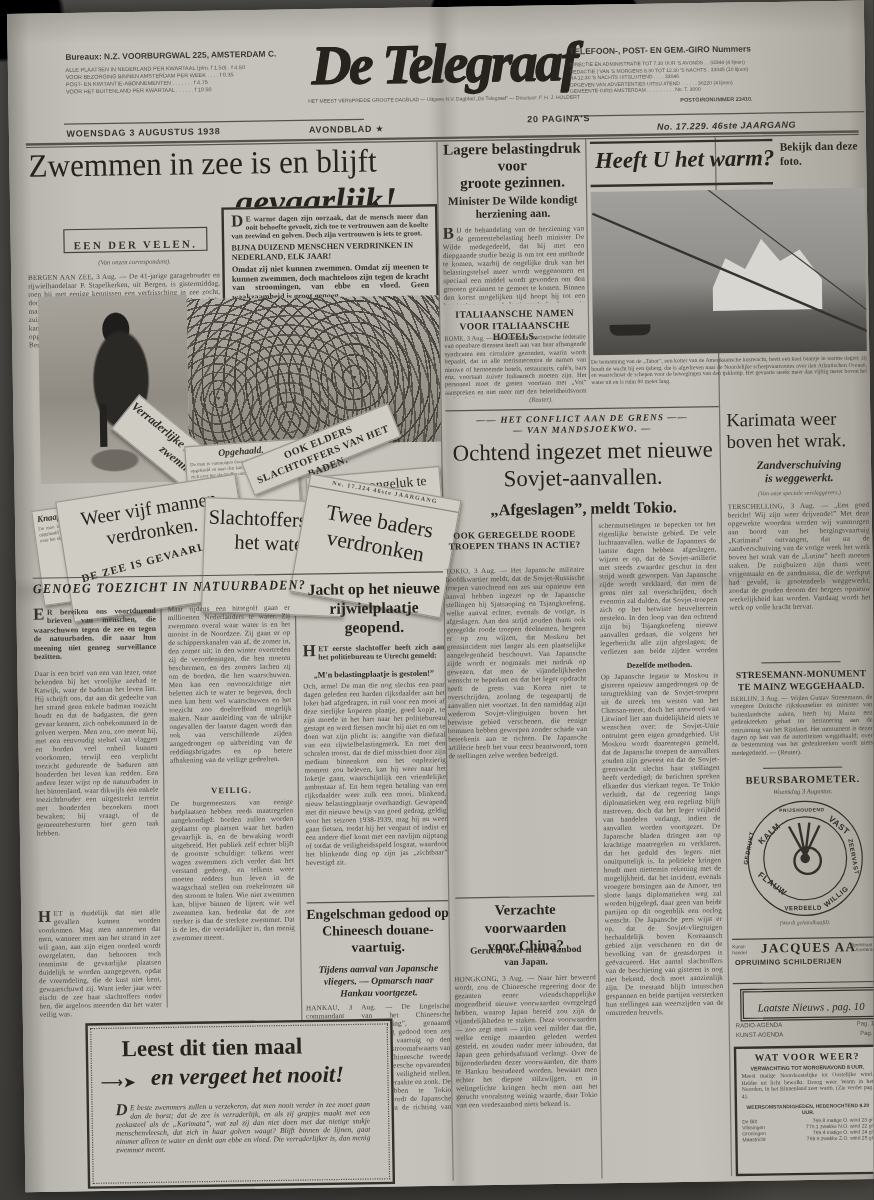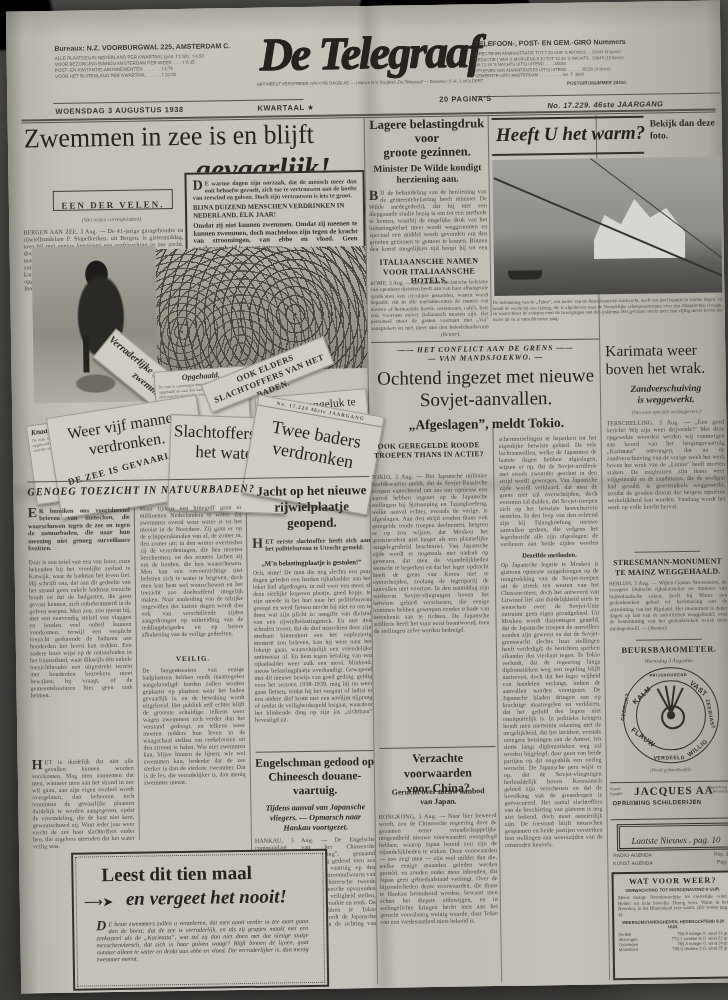--- a/index.html
+++ b/index.html
@@ -58,21 +58,21 @@
       <div style="font-size:4.2px;line-height:5.6px;color:#56534e;">              NA 12.30 'S NACHTS UITSLUITEND . . . . 33046</div>
       <div style="font-size:4.2px;line-height:5.6px;color:#56534e;">OPGEVEN VAN ADVERTENTIES UITSLUITEND . . . . . . 36220 (4 lijnen)</div>
       <div style="font-size:4.2px;line-height:5.6px;color:#56534e;">GEMEENTE-GIRO AMSTERDAM . . . . . . . . . . No. T. 3000</div>
     </div>
     <div class="t sans c" style="left:500px;top:78px;width:180px;font-size:4.6px;font-weight:bold;color:#4a4742;">POSTGIRONUMMER 23410.</div>
 
     <div class="rule" style="left:46px;top:92px;width:250px;height:1px;"></div>
     <div class="rule" style="left:468px;top:92px;width:245px;height:1px;"></div>
 
     <div class="t sans" style="left:48px;top:96px;font-size:7.5px;font-weight:bold;letter-spacing:.6px;color:#35322e;">WOENSDAG 3 AUGUSTUS 1938</div>
-    <div class="t sans" style="left:250px;top:96px;font-size:7.5px;font-weight:bold;letter-spacing:.6px;color:#35322e;">KWARTAAL ★</div>
+    <div class="t sans" style="left:250px;top:96px;font-size:7.5px;font-weight:bold;letter-spacing:.6px;color:#35322e;">AVONDBLAD ★</div>
     <div class="t sans" style="left:432px;top:90px;font-size:7.5px;font-weight:bold;letter-spacing:.6px;color:#35322e;">20 PAGINA'S</div>
     <div class="t sans" style="left:540px;top:98px;font-size:7.5px;font-weight:bold;font-style:italic;letter-spacing:.4px;color:#35322e;">No. 17.229.   46ste JAARGANG</div>
     <div class="rule" style="left:14px;top:108px;width:694px;height:2px;"></div>
     <div class="rule" style="left:14px;top:111px;width:694px;height:1px;"></div>
 
     <div class="rule vrule" style="left:356px;top:112px;height:866px;"></div>
     <div class="rule vrule" style="left:480px;top:112px;height:200px;"></div>
     <div class="rule vrule" style="left:480px;top:424px;height:554px;"></div>
     <div class="rule vrule" style="left:588px;top:112px;height:866px;"></div>
     <div class="rule vrule" style="left:120px;top:494px;height:336px;"></div>

